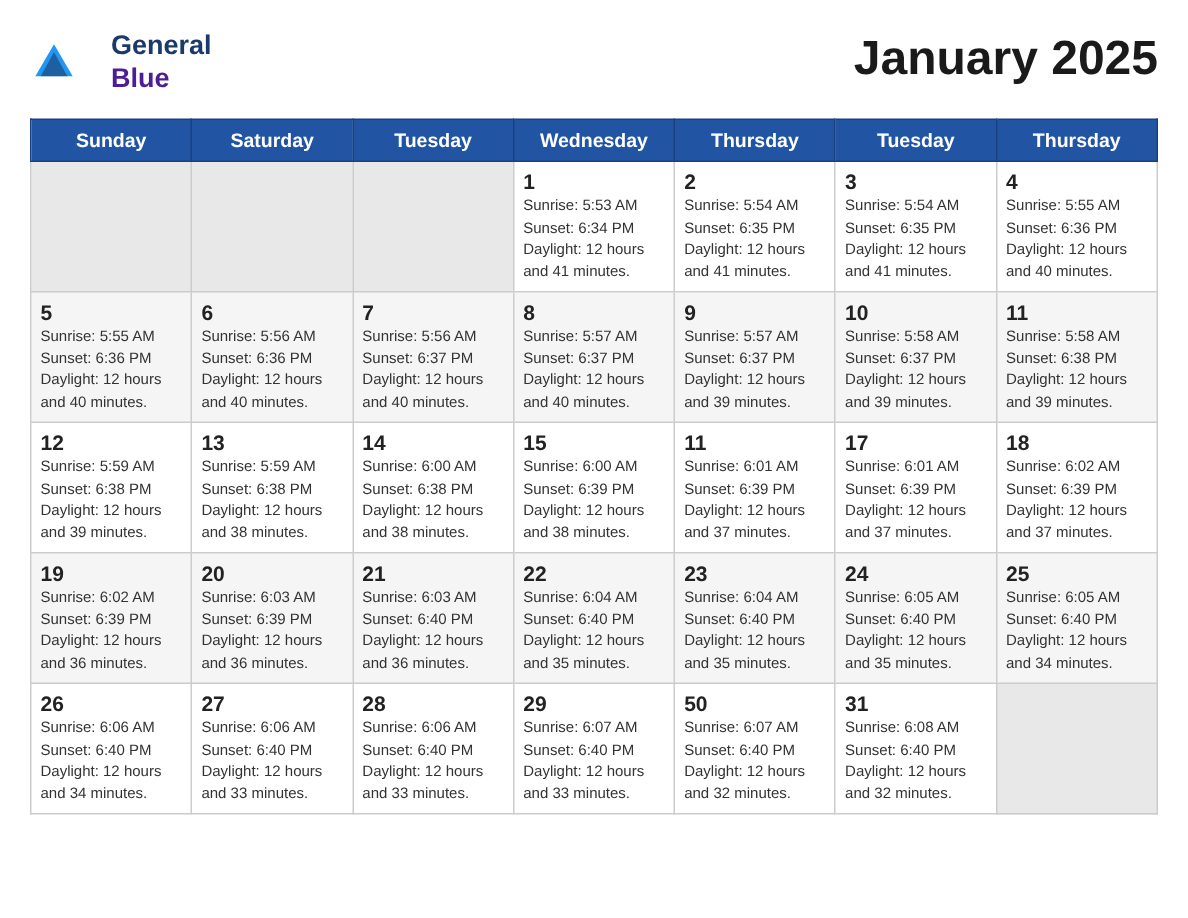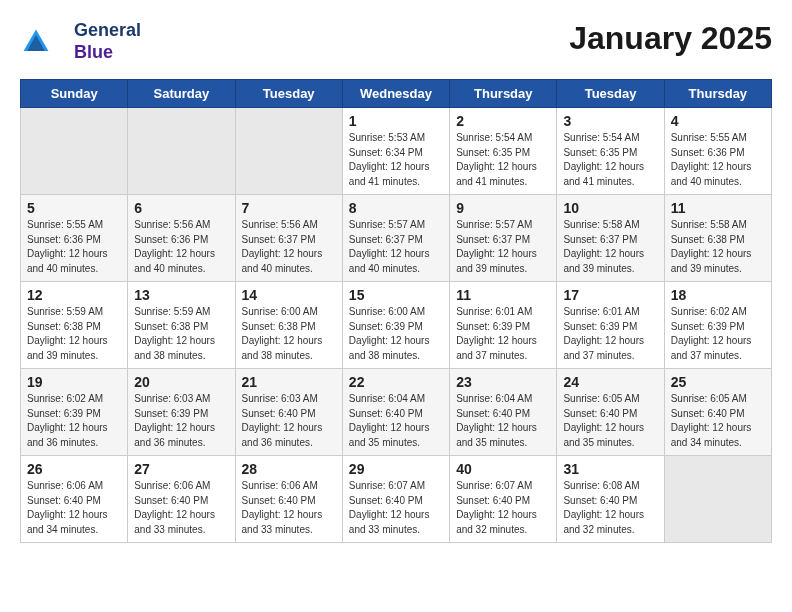--- a/index.html
+++ b/index.html
@@ -329,21 +329,21 @@
 and 33 minutes.</div>
           </td>
           <td>
             <span class="day-num">29</span>
             <div class="day-info">Sunrise: 6:07 AM
 Sunset: 6:40 PM
 Daylight: 12 hours
 and 33 minutes.</div>
           </td>
           <td>
-            <span class="day-num">40</span>
+            <span class="day-num">50</span>
             <div class="day-info">Sunrise: 6:07 AM
 Sunset: 6:40 PM
 Daylight: 12 hours
 and 32 minutes.</div>
           </td>
           <td>
             <span class="day-num">31</span>
             <div class="day-info">Sunrise: 6:08 AM
 Sunset: 6:40 PM
 Daylight: 12 hours

